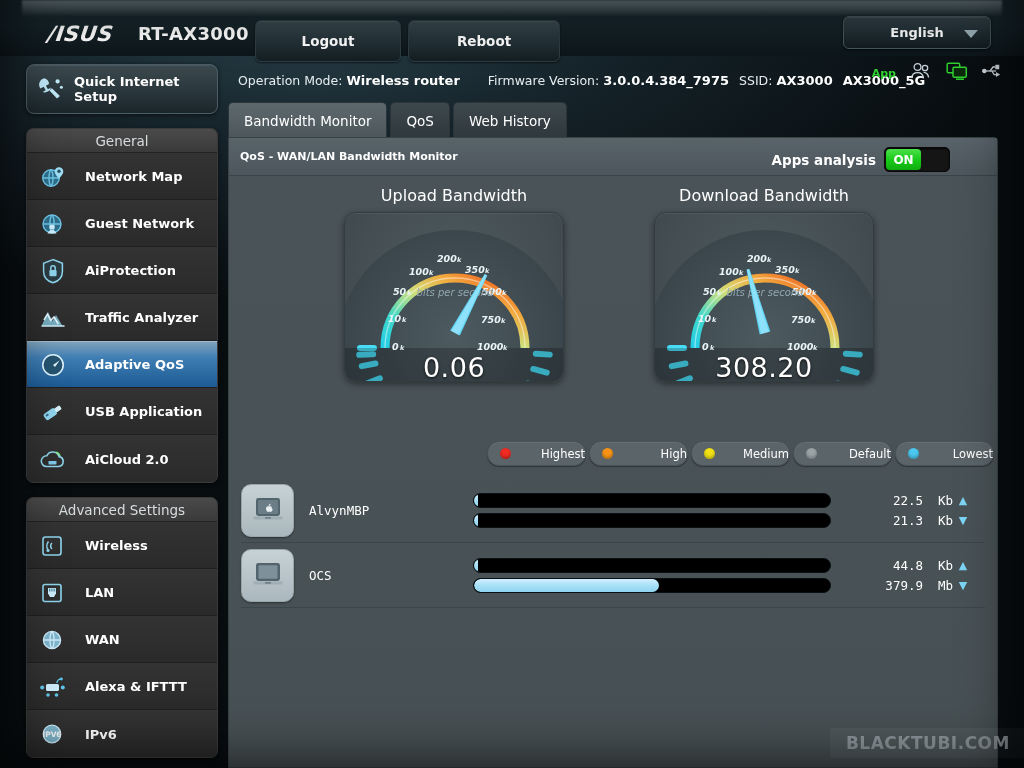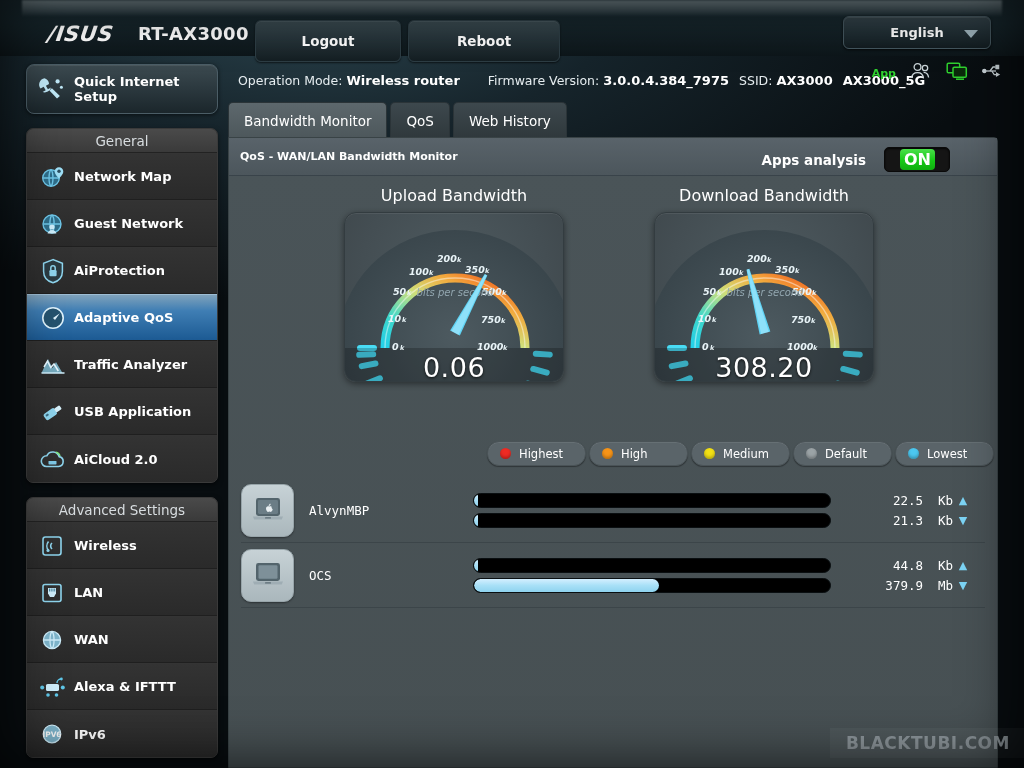--- a/index.html
+++ b/index.html
@@ -96,21 +96,21 @@
     overflow:hidden;
     box-shadow: 0 2px 5px rgba(0,0,0,.55);
   }
   .group-title{
     height:24px; display:flex; align-items:center; justify-content:center;
     color:#d8dde0; font-size:13.5px;
     background: linear-gradient(180deg,#4a4a4a 0%, #3a3a3a 100%);
     border-bottom:1px solid #222;
   }
   .menu-item{
-    height:47px; display:flex; align-items:center; gap:7px;
+    height:47px; display:flex; align-items:center; gap:18px;
     padding-left:12px;
     border-bottom:1px solid #1f1f1f;
     border-top:1px solid #343434;
     background: linear-gradient(180deg,#333333 0%, #2a2a2a 100%);
     color:#fff; font-size:13px; font-weight:700;
     cursor:pointer;
   }
   .menu-item:last-child{ border-bottom:none; }
   .menu-item.active{
     background: linear-gradient(180deg,#7fa2bb 0%, #3f7eb4 35%, #1c5a93 100%);
@@ -150,35 +150,35 @@
     position:absolute; left:0; top:0; width:768px; height:38px;
     background: linear-gradient(180deg,#59636a 0%, #4c565c 100%);
     border-bottom:1px solid #39434a;
     display:flex; align-items:center;
   }
   #panel-title{
     margin-left:11px; color:#fff; font-size:11px; font-weight:700;
   }
   #apps-analysis{
     position:absolute; right:47px; top:9px;
-    display:flex; align-items:center; gap:18px;
+    display:flex; align-items:center; gap:8px;
   }
   #apps-analysis .lbl{ color:#fff; font-size:13.5px; font-weight:700; }
   .switch{
     width:66px; height:25px; border-radius:5px;
     background:#151515; border:1px solid #0a0a0a;
     position:relative; cursor:pointer;
     box-shadow: inset 0 1px 2px rgba(0,0,0,.8);
   }
   .switch .on{
     position:absolute; left:1px; top:1px; width:35px; height:21px;
     border-radius:4px;
     background: linear-gradient(180deg,#4ae04a 0%, #16c916 55%, #0fae0f 100%);
     display:flex; align-items:center; justify-content:center;
-    color:#fff; font-size:16px; font-weight:700;margin-left:14px;
+    color:#fff; font-size:12px; font-weight:700;
   }
 
   
   .gauge-wrap{ position:absolute; }
   .gauge-title{
     position:absolute; width:100%; text-align:center; top:0;
     color:#fff; font-size:16px;
   }
   .gauge-box{
     position:absolute; top:26px; left:0;
@@ -197,21 +197,21 @@
 
   
   #legend{
     position:absolute; left:258px; top:303px;
     display:flex; gap:3px;
   }
   .leg{
     width:99px; height:25px; border-radius:12px;
     background:#5a6469; border:1px solid #4a5357;
     box-shadow: inset 0 1px 0 rgba(255,255,255,.08), 0 1px 1px rgba(0,0,0,.35);
-    display:flex; align-items:center; gap:8px; padding-left:12px;
+    display:flex; align-items:center; gap:8px; padding-left:12px;justify-content:space-between;
   }
   .leg .dot{ width:11px;height:11px;border-radius:50%; box-shadow: inset 0 -2px 3px rgba(0,0,0,.25); }
   .leg .lbl{ color:#fff; font-size:11.5px; }
 
   
   .dev-row{
     position:absolute; left:12px; width:744px; height:65px;
     border-bottom:1px solid #3c4549;
     display:flex; align-items:center;
   }
@@ -384,41 +384,41 @@
         <span class="mi-ico">
           <svg width="24" height="26" viewBox="0 0 24 26">
             <path d="M12 1.6 2.6 5.2v8.2c0 5.5 3.9 9.7 9.4 11.4 5.5-1.7 9.4-5.9 9.4-11.4V5.2z" fill="#2b3b42" stroke="#8fd6ef" stroke-width="1.5"></path>
             <rect x="8.4" y="12" width="7.2" height="6.2" rx="1.2" fill="#8fd6ef"></rect>
             <path d="M9.8 12V10a2.2 2.2 0 0 1 4.4 0v2" fill="none" stroke="#8fd6ef" stroke-width="1.5"></path>
             </svg>
         </span>
         <span>AiProtection</span>
       </div>
 
-      <div class="menu-item active">
-        <span class="mi-ico">
-          <svg width="27" height="24" viewBox="0 0 27 24">
-            <circle cx="13" cy="12" r="10.2" fill="#25536f" stroke="#dff3fc" stroke-width="1.6"></circle>
-            <path d="M13 12 19.8 7.2 15 14z" fill="#dff3fc"></path>
-            </svg>
-        </span>
-        <span>Adaptive QoS</span>
-      </div>
-
       <div class="menu-item">
         <span class="mi-ico">
           <svg width="27" height="24" viewBox="0 0 27 24">
               <g fill="#8fd6ef">
             <path d="M1.5 20 8 6l4.5 9L16 9l6.5 11z" opacity=".75"></path>
               </g>
             <path d="M1.5 20h23" stroke="#cfeefb" stroke-width="1.4" fill="none"></path>
             <path d="M4 14l3.5-6 3.2 6.5L14 11l4.3 7" stroke="#e7f7ff" stroke-width="1.5" fill="none"></path>
             </svg>
         </span>
         <span>Traffic Analyzer</span>
+      </div>
+
+      <div class="menu-item active">
+        <span class="mi-ico">
+          <svg width="27" height="24" viewBox="0 0 27 24">
+            <circle cx="13" cy="12" r="10.2" fill="#25536f" stroke="#dff3fc" stroke-width="1.6"></circle>
+            <path d="M13 12 19.8 7.2 15 14z" fill="#dff3fc"></path>
+            </svg>
+        </span>
+        <span>Adaptive QoS</span>
       </div>
 
       <div class="menu-item">
         <span class="mi-ico">
           <svg width="27" height="24" viewBox="0 0 27 24">
             <g transform="rotate(-35 13 12)">
               <rect x="3" y="8.5" width="13" height="7.5" rx="2" fill="#8fd6ef"></rect>
               <rect x="15.5" y="10" width="6.5" height="4.5" rx="1" fill="#d7f1fb"></rect>
               <rect x="5" y="10.2" width="3" height="2" fill="#3a6d84"></rect>
               </g>

